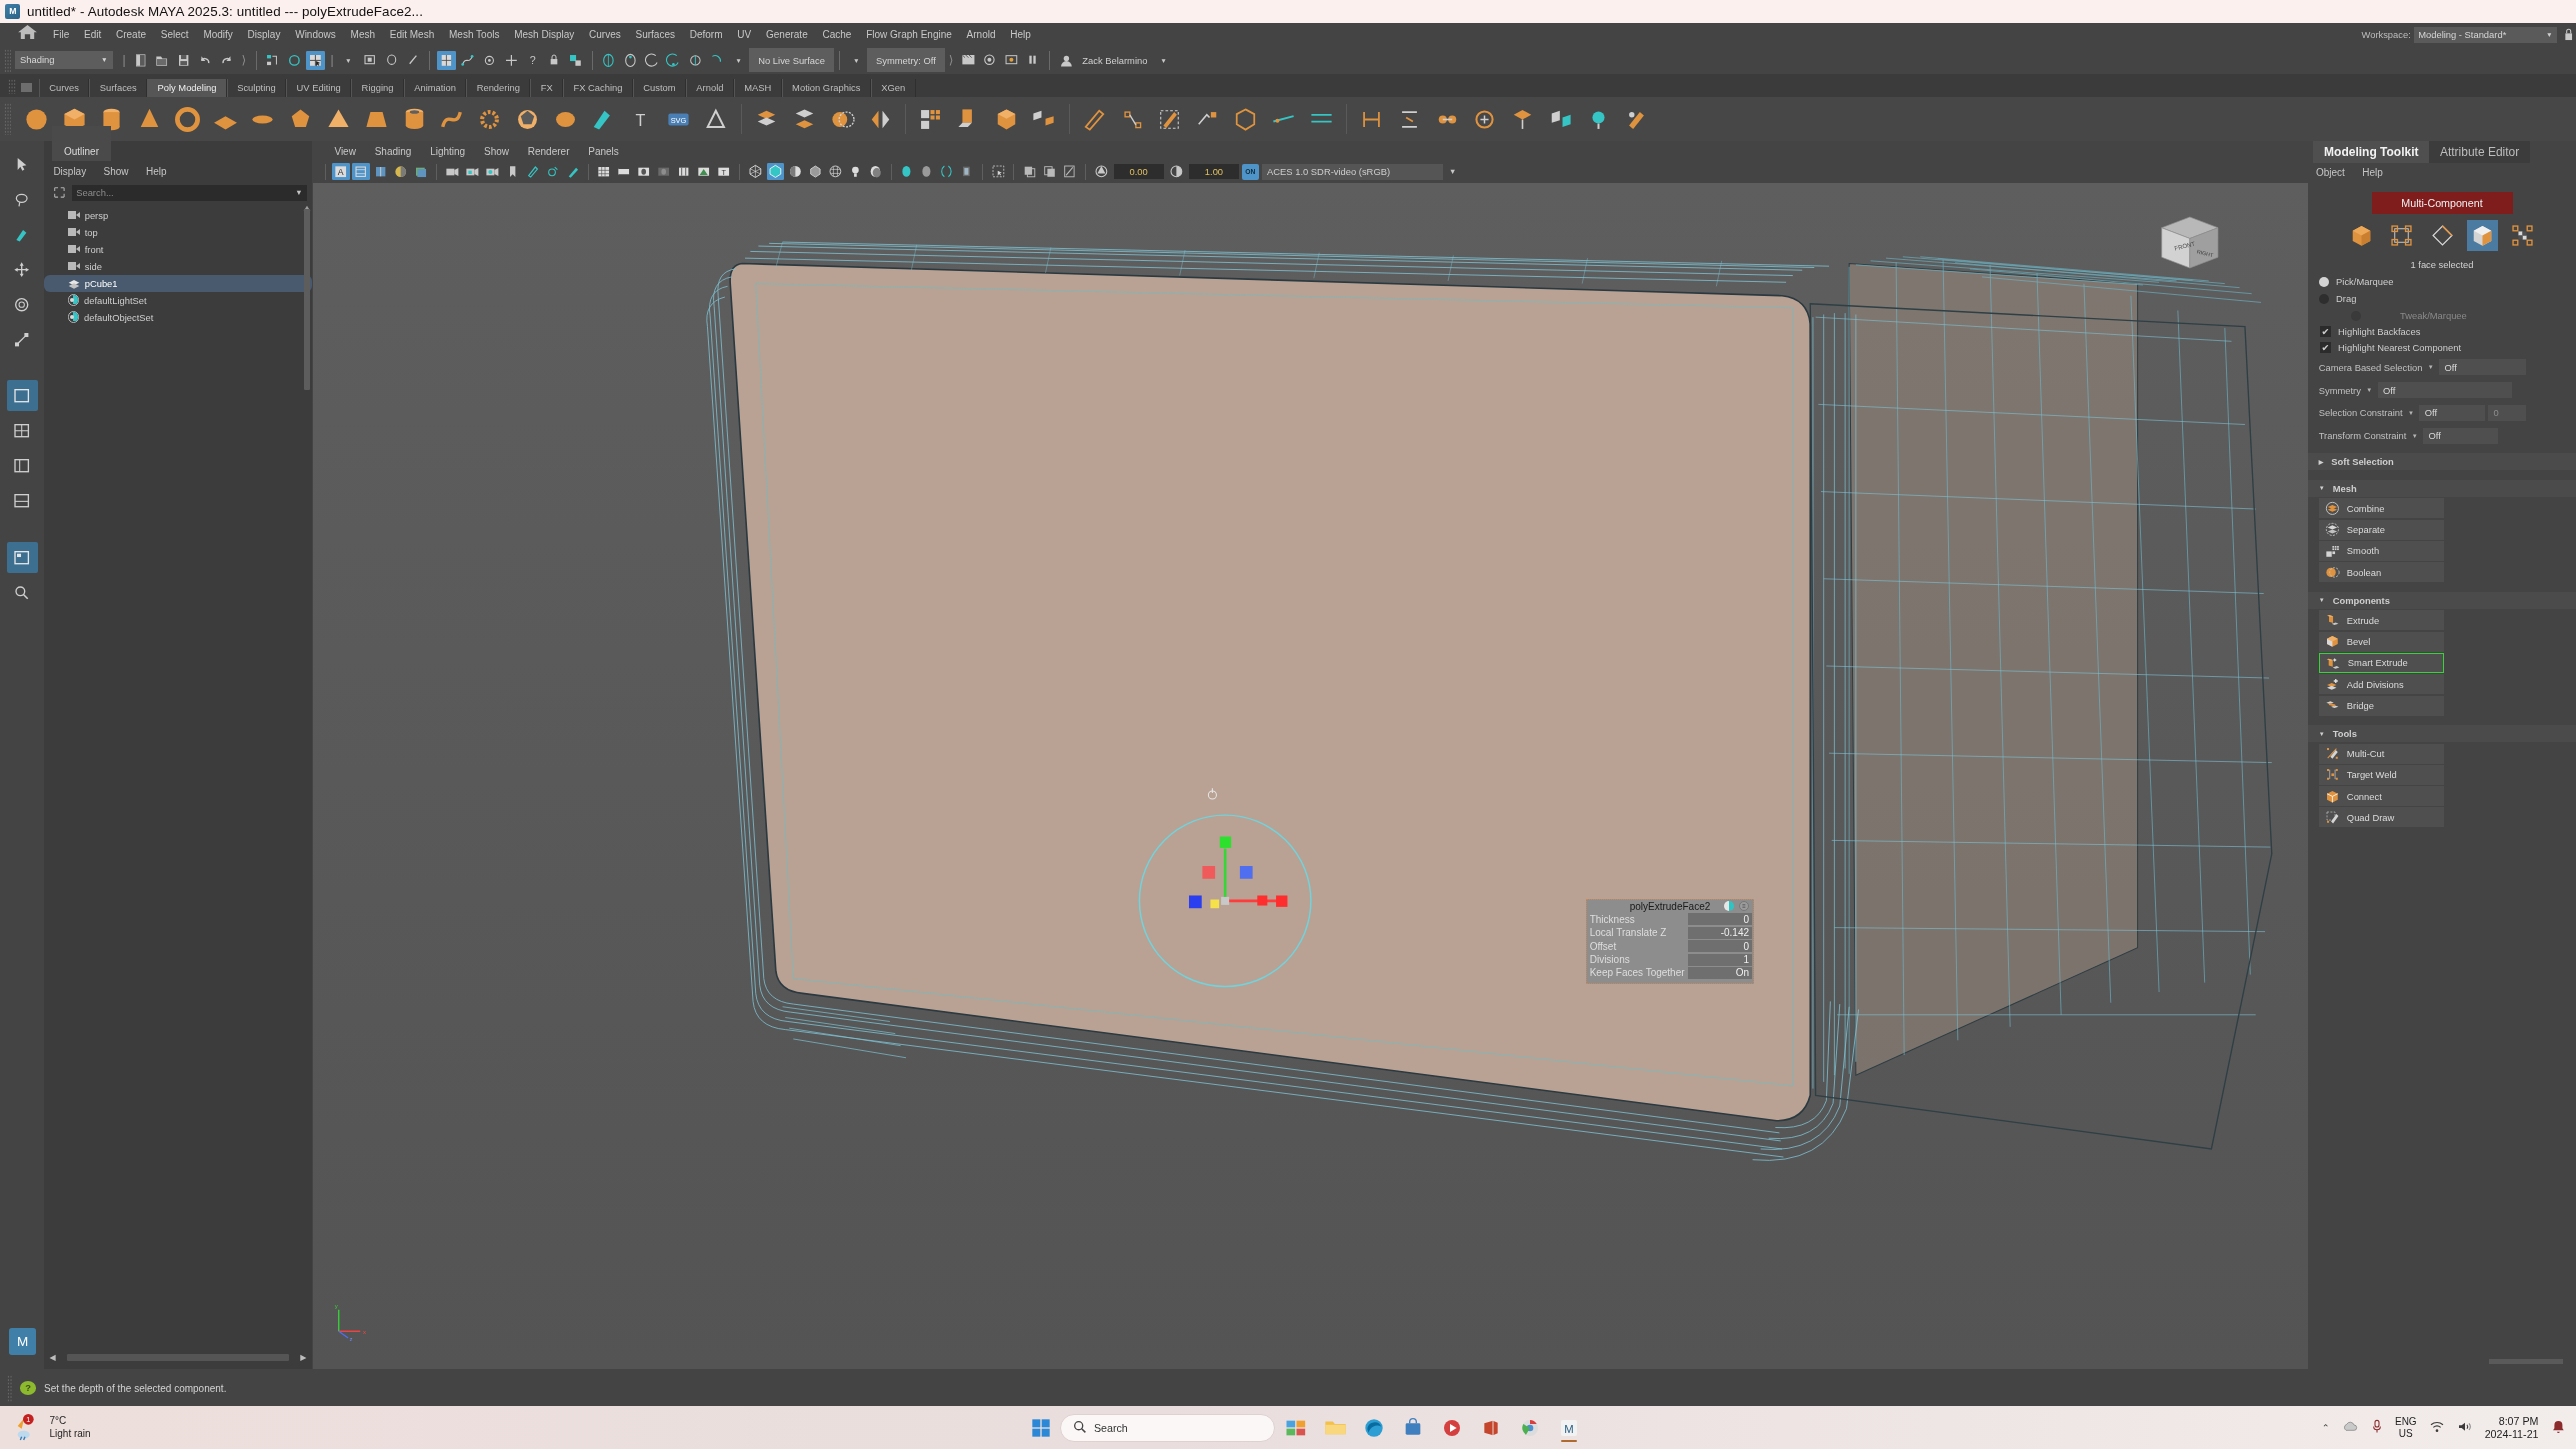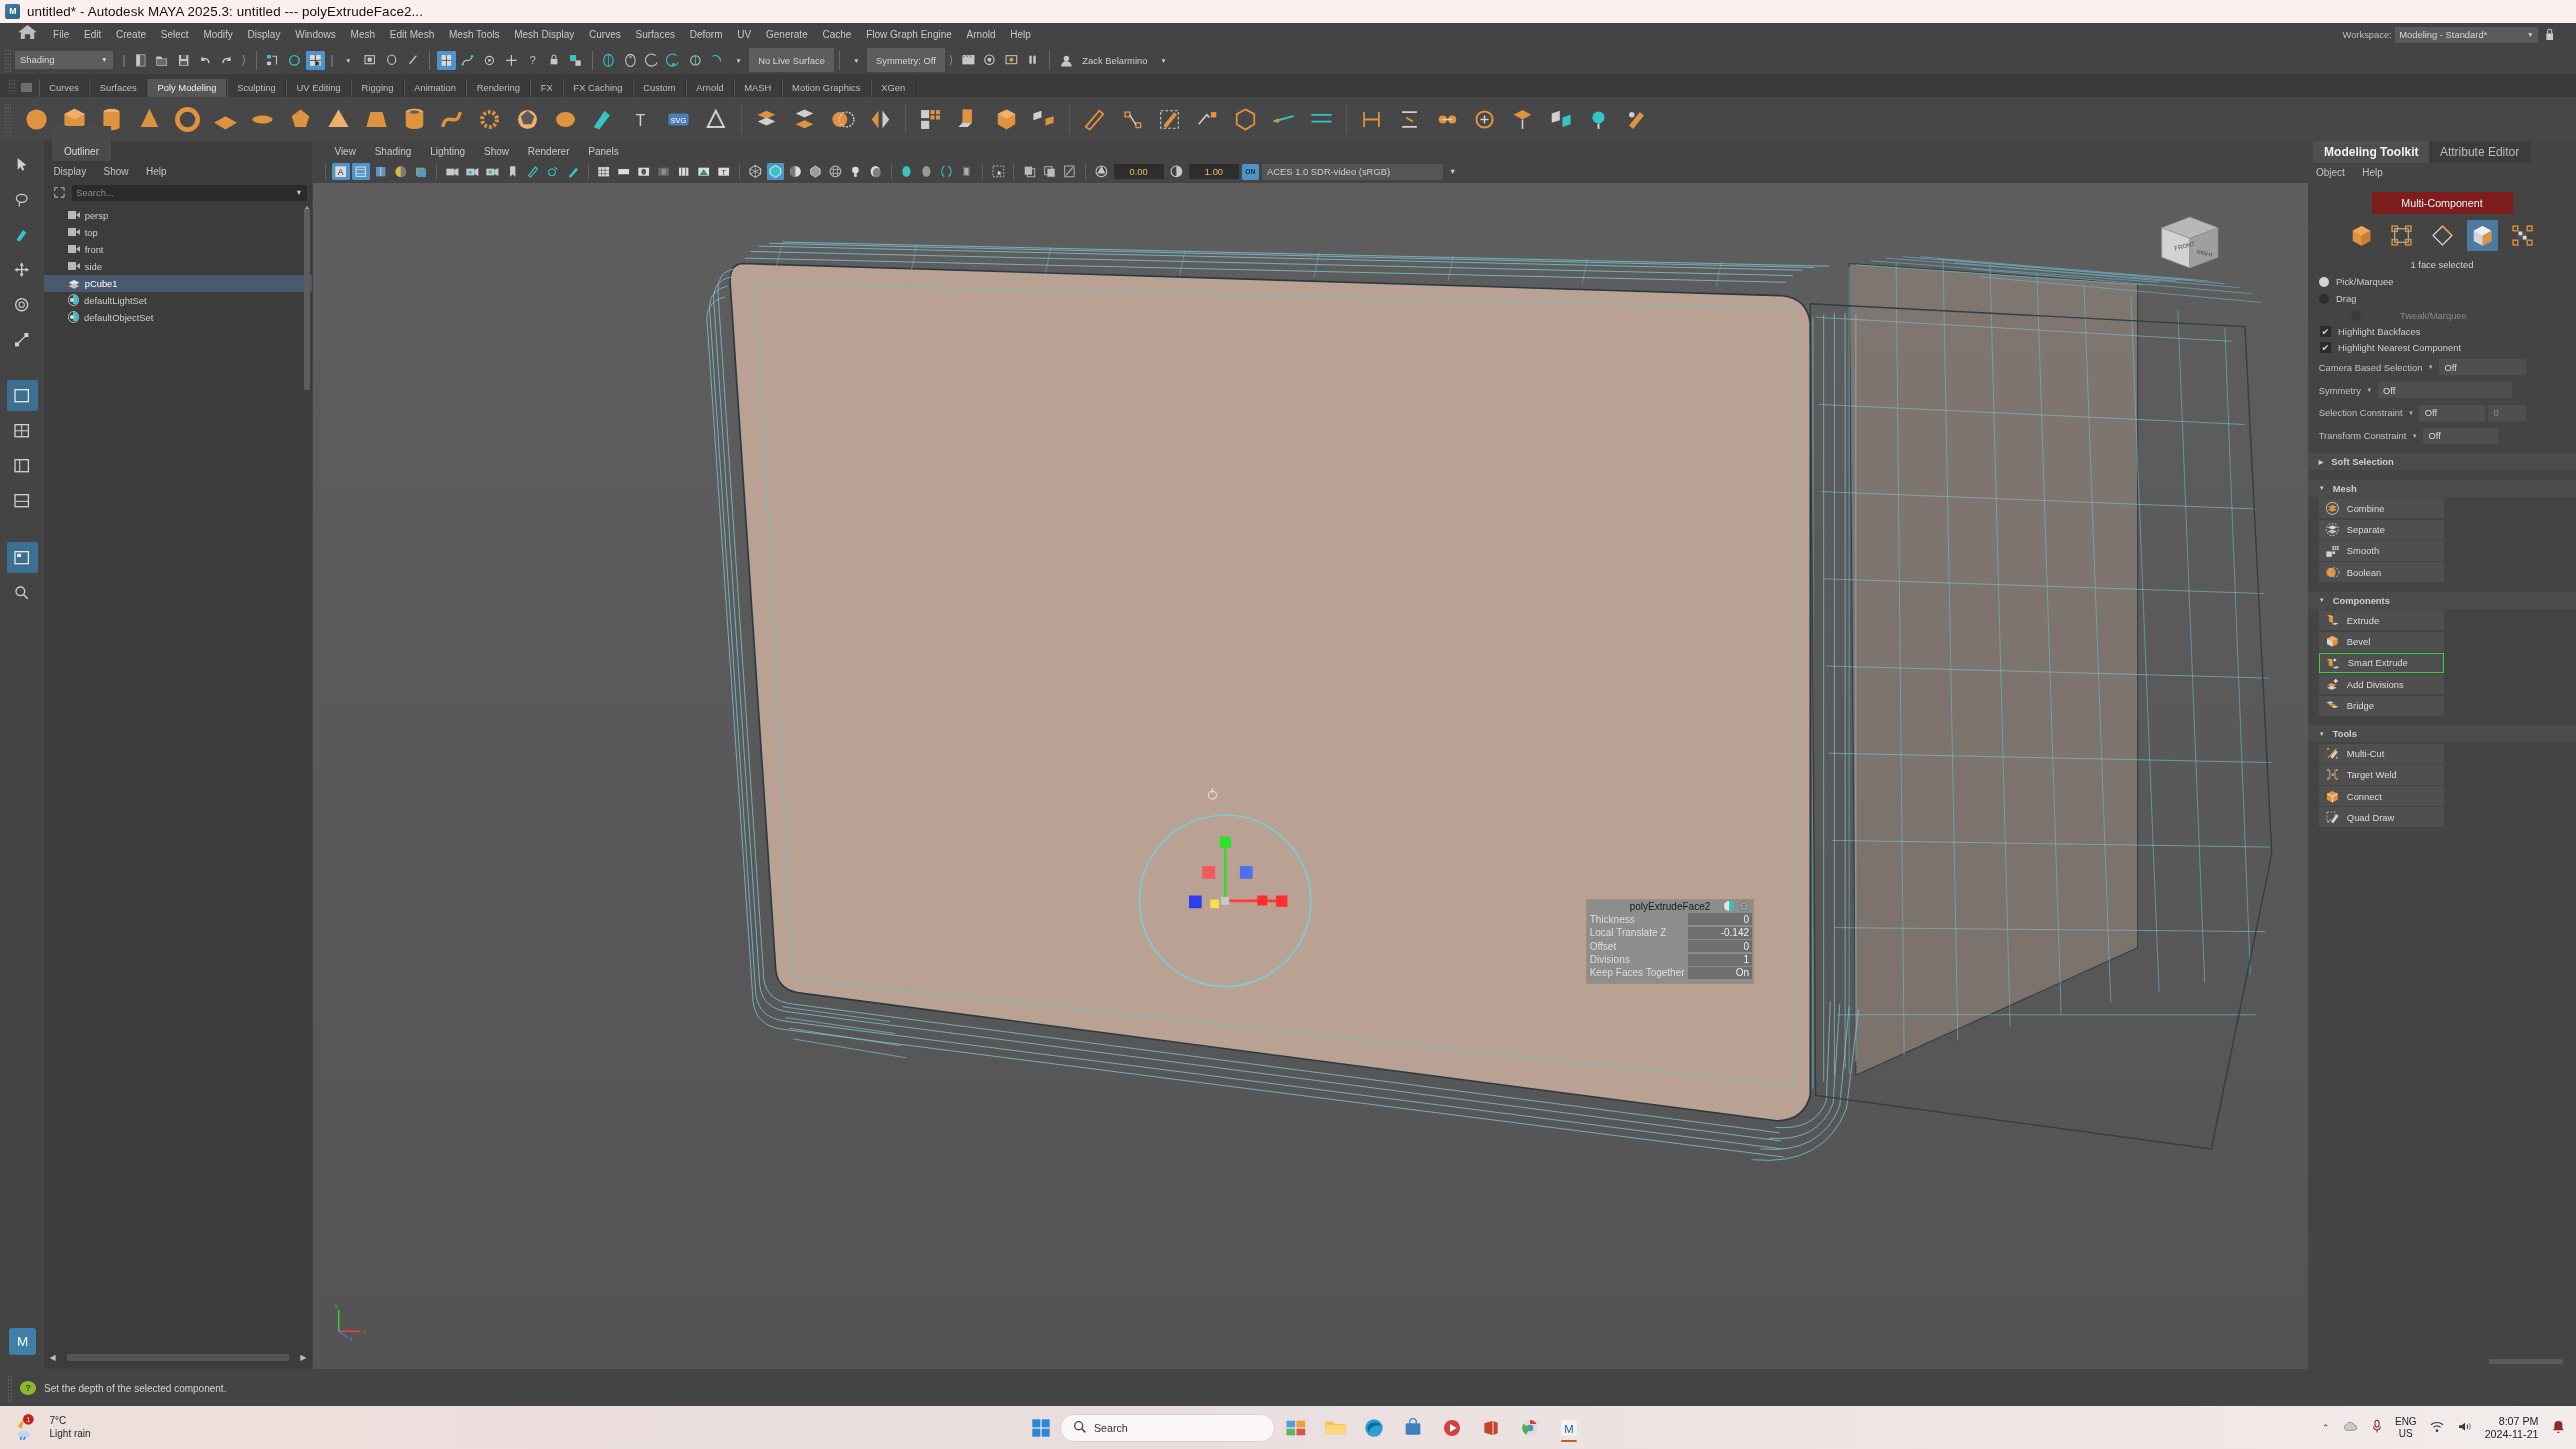--- a/index.html
+++ b/index.html
@@ -28,21 +28,21 @@
   
   #menubar {
     position:absolute; left:0; top:23px; width:2576px; height:23px;
     background:#444444; display:flex; 
   }
   .homeicon { width:23px; height:17.4px; margin:0 6.7px 0 16px; position:relative;}
   .homeicon svg{display:block;}
   #menubar .mi {
     color:#c8c8c8; font-size:10px; padding:0 7.4px; line-height:23px; cursor:default; white-space:nowrap;
   }
-  #ws-area{position:absolute; right:19px; top:0; height:23px; display:flex; align-items:center; gap:0;}
+  #ws-area{position:absolute; right:0; top:0; height:23px; display:flex; align-items:center; gap:0;}
   #ws-area .wslabel{color:#bdbdbd;font-size:9.4px;margin-right:3.4px;}
   #ws-area .wsbox{
     background:#5a5a5a;color:#d6d6d6;font-size:9.4px;width:127px;height:16px;
     display:flex;align-items:center;padding-left:4px;
   }
   #ws-area .wsarrow{width:16px;height:16px;background:#5a5a5a;display:flex;align-items:center;justify-content:center;color:#cfcfcf;font-size:6.7px;}
   #ws-area .wslock{width:14.8px;height:16px;display:flex;align-items:center;justify-content:center;margin-left:4px;}
 
   
   #statusline{
@@ -104,21 +104,21 @@
   .searchrow{height:23px;display:flex;align-items:center;padding:0 5.4px 0 8px;gap:5.4px;}
   .searchicon{width:14.8px;height:14.8px;flex:0 0 14.8px;}
   .searchbox{
     flex:1;height:16px;background:#2b2b2b;display:flex;align-items:center;
     padding:0 4px;position:relative;
   }
   .searchbox .ph{color:#8d8d8d;font-size:9.4px;}
   .searchbox .dd{position:absolute;right:4px;color:#c3c3c3;font-size:7.4px;}
   .outlist{background:#3c3c3c;padding-top:2.7px;position:relative;height:1114px;}
   .olrow{height:17px;display:flex;align-items:center;padding-left:24px;gap:4.7px;}
-  .olrow.sel{background:#4a5a6e;}
+  .olrow.sel{background:#4a5a6e;border-radius:6px;}
   .olrow .oltext{color:#cfcfcf;font-size:9.4px;}
   .olrow.sel .oltext{color:#ffffff;}
   .camicon{width:12px;height:7.4px;position:relative;}
   .camicon .body{position:absolute;left:0;top:0;width:8px;height:7.4px;background:#b9b9b9;}
   .camicon .lens{position:absolute;left:8px;top:0.7px;width:0;height:0;border-top:3px solid transparent;border-bottom:3px solid transparent;border-right:4px solid #b9b9b9;}
   .meshicon{width:12px;height:8.7px;position:relative;}
   .seticon{width:11.4px;height:11.4px;border-radius:50%;border:1.3px solid #b9b9b9;position:relative;overflow:hidden;}
   .seticon:after{content:"";position:absolute;right:0;top:0;width:5.4px;height:8.7px;background:#35c5c5;}
   .seticon:before{content:"";position:absolute;left:0.7px;top:2.7px;width:4px;height:4px;border-radius:50%;background:#d8d8d8;z-index:2;}
   .olscroll{position:absolute;right:2px;top:5.4px;width:6px;height:181px;background:#5d5d5d;border-radius:1.3px;}

